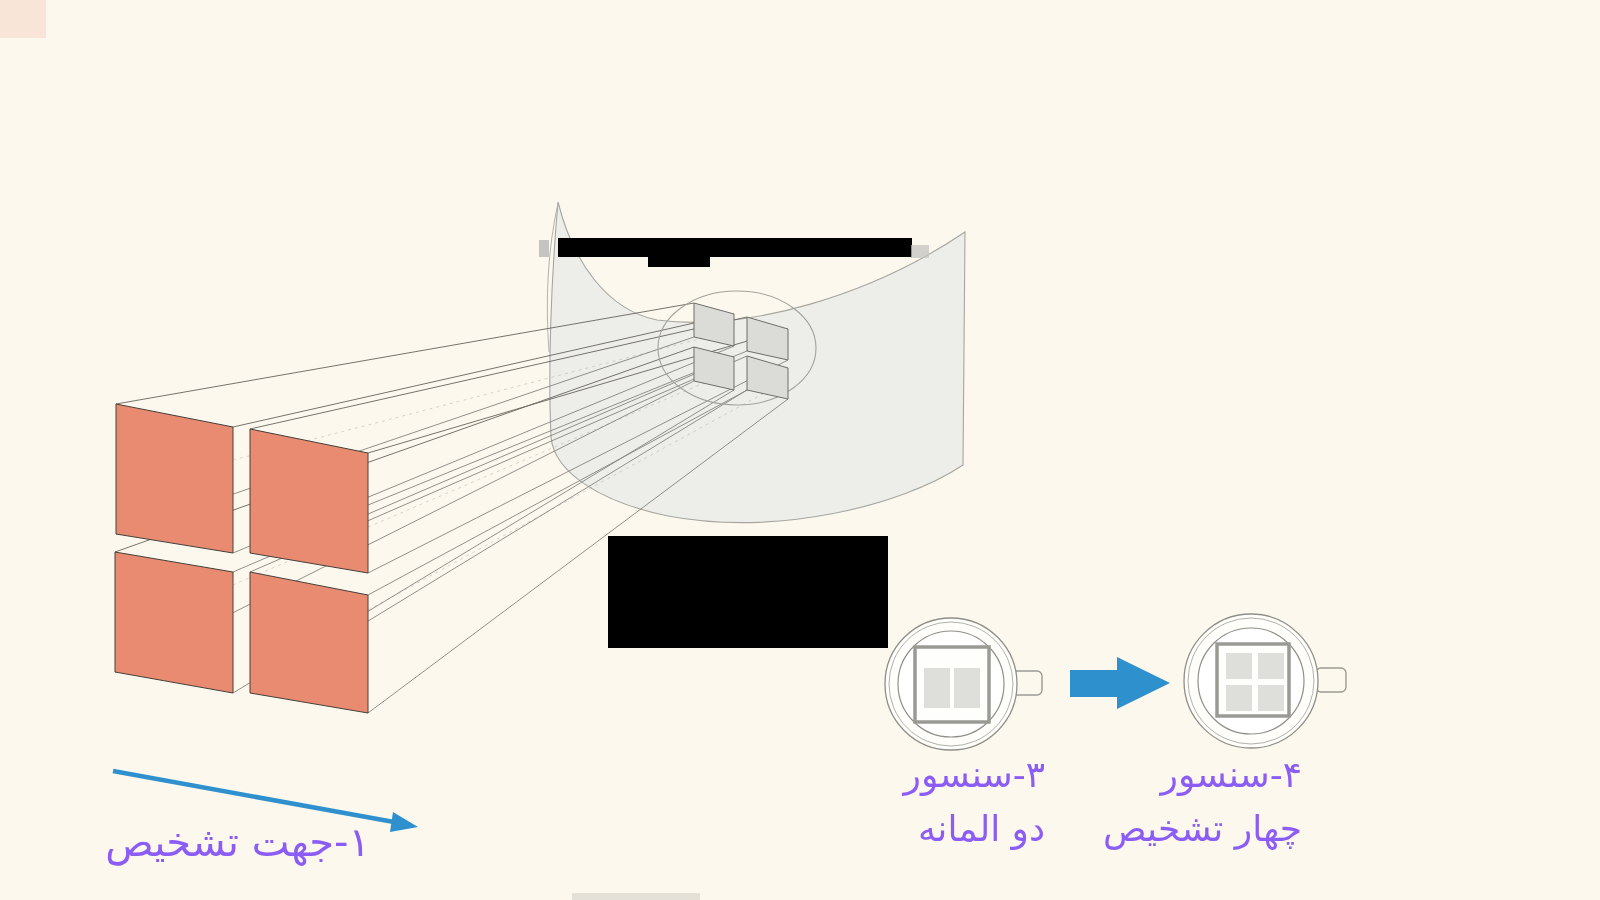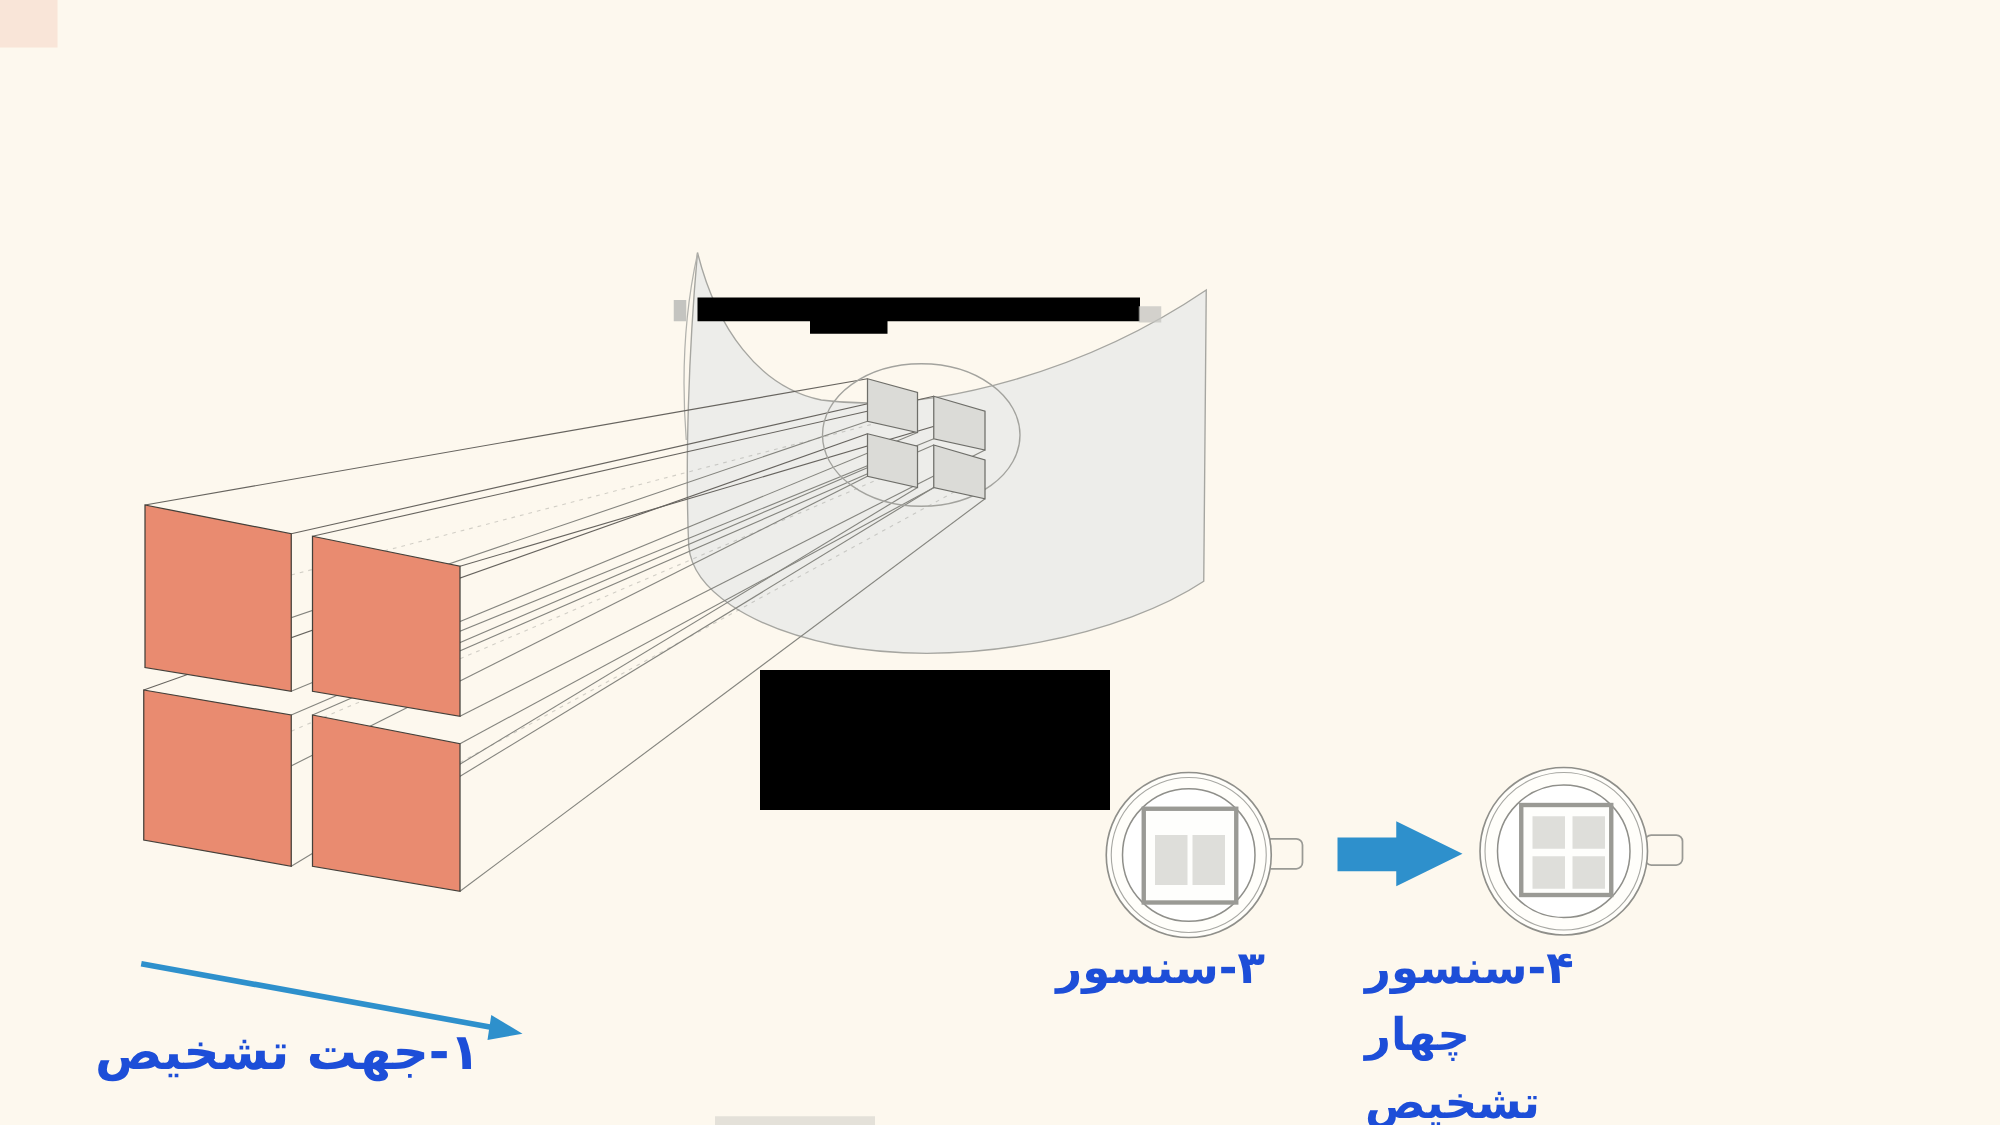--- a/index.html
+++ b/index.html
@@ -18,26 +18,26 @@
     position:absolute;left:0;top:0;width:46px;height:38px;
     background:rgba(243,190,170,0.32);
   }
   .edge-artifact{
     position:absolute;left:572px;top:893px;width:128px;height:7px;
     background:#bdbdb8;opacity:.4;
   }
   .fa-label{
     position:absolute;
     direction:rtl;
-    color:#1d4ed8;
-    font-weight:700;
-    text-align:left;
+    color:#8b5cf6;
+    font-weight:400;
+    text-align:right;
   }
   .label-direction{
-    left:76px;top:816px;width:310px;
+    left:60px;top:816px;width:310px;
     font-size:40px;line-height:52px;
   }
   .label-sensor2{
     left:845px;top:748px;width:200px;
     font-size:36px;line-height:54px;
   }
   .label-sensor4{
     left:1080px;top:748px;width:210px;
     font-size:36px;line-height:54px;margin-left:12px;
   }
@@ -133,20 +133,21 @@
       <polygon points="418,827 390,832 393,812" fill="#2E90CC"></polygon>
     </g>
   </svg>
 
   <div class="corner-tint"></div>
 
   <div class="fa-label label-direction">۱-جهت تشخیص</div>
 
   <div class="fa-label label-sensor2">
     <div>۳-سنسور</div>
+    <div>دو المانه</div>
   </div>
 
   <div class="fa-label label-sensor4">
     <div>۴-سنسور</div>
     <div>چهار تشخیص</div>
   </div>
 
   <div class="edge-artifact"></div>
 
 </div>

